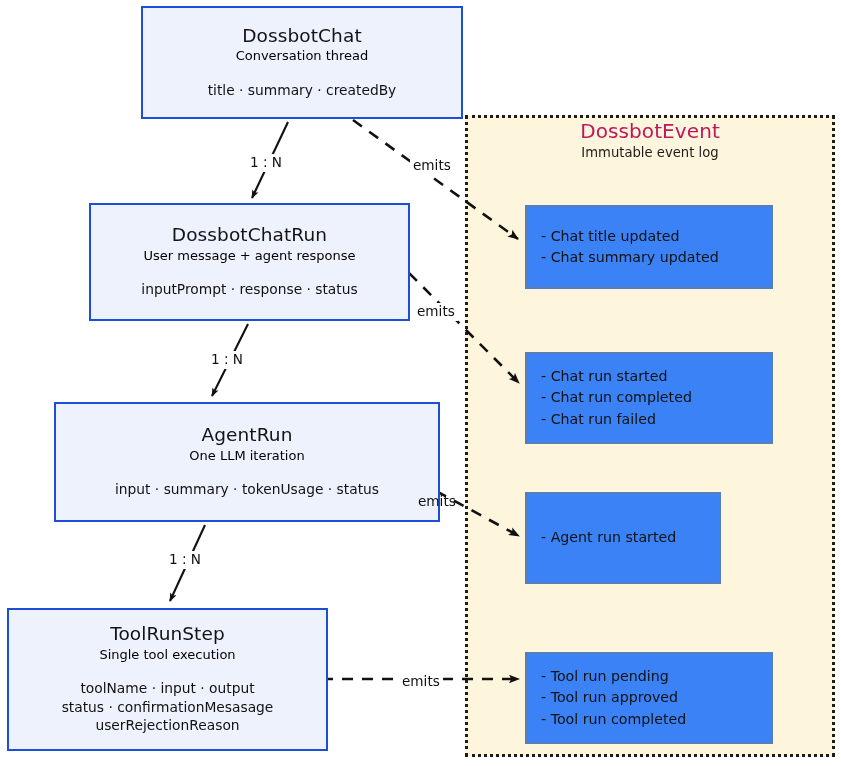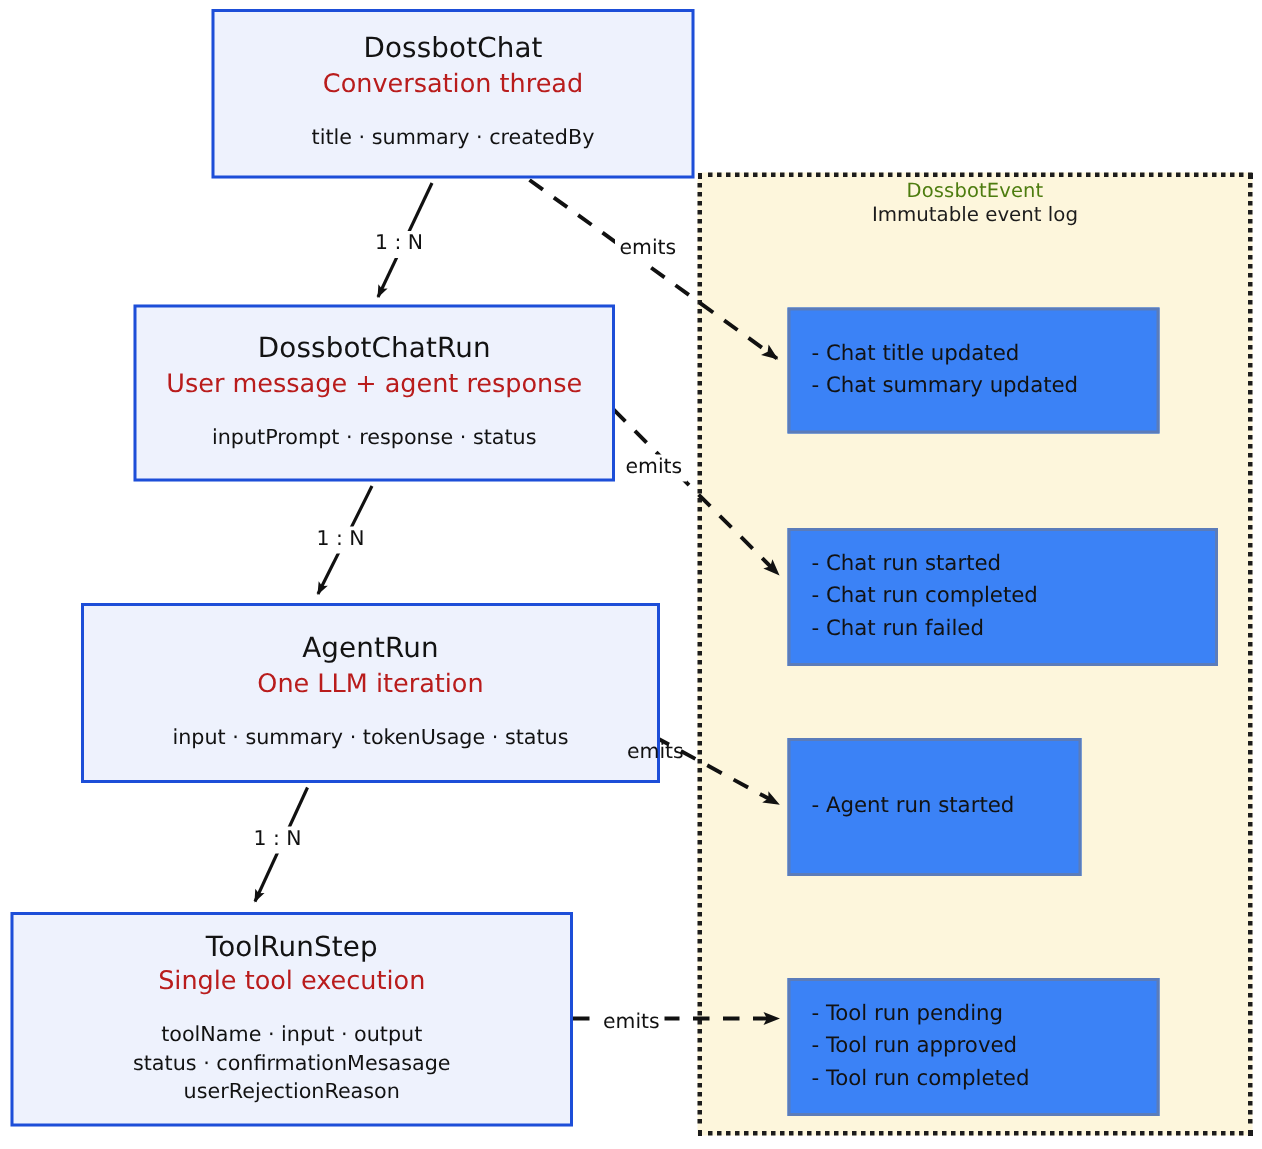--- a/index.html
+++ b/index.html
@@ -42,22 +42,22 @@
   .panel-heading {
     position: absolute;
     left: 465px;
     top: 120px;
     width: 370px;
     text-align: center;
     line-height: 1.18;
   }
   .panel-title {
     display: block;
-    font-size: 13px;
-    color: #4d7c0f;
+    font-size: 20px;
+    color: #be185d;
     letter-spacing: .1px;
   }
   .panel-subtitle {
     display: block;
     font-size: 13.2px;
     color: #1c1c1c;
     margin-top: 1px;
   }
 
   
@@ -73,58 +73,58 @@
     align-items: center;
     padding: 0 6px;
   }
   .entity-title {
     font-size: 18.5px;
     color: #131313;
     line-height: 1.12;
     letter-spacing: .1px;
   }
   .entity-subtitle {
-    font-size: 17px;
-    color: #b91c1c;
+    font-size: 13px;
+    color: #000000;
     line-height: 1.18;
     margin-top: 2px;
   }
   .entity-fields {
     font-size: 13.8px;
     color: #121212;
     line-height: 1.35;
     margin-top: 17px;
   }
   .entity-fields .fline { display: block; }
 
   #entity-chat      { left: 141px; top: 6px;   width: 322px; height: 113px; }
   #entity-chatrun   { left: 89px;  top: 203px; width: 321px; height: 118px; }
   #entity-agentrun  { left: 54px;  top: 402px; width: 386px; height: 120px; }
-  #entity-toolrun   { left: 7px;   top: 608px; width: 375px; height: 143px; }
+  #entity-toolrun   { left: 7px;   top: 608px; width: 321px; height: 143px; }
 
   
   .event-box {
     position: absolute;
     background: #3b82f6;
     border: 2px solid #5b7cba;
     box-sizing: border-box;
     display: flex;
     flex-direction: column;
     justify-content: center;
     padding-left: 14px;
   }
   .event-line {
     display: block;
     font-size: 14.2px;
     color: #121212;
     line-height: 1.48;
     white-space: nowrap;
   }
   #event-box-chat     { left: 525px; top: 205px; width: 248px; height: 84px; }
-  #event-box-chatrun  { left: 525px; top: 352px; width: 287px; height: 92px; }
+  #event-box-chatrun  { left: 525px; top: 352px; width: 248px; height: 92px; }
   #event-box-agent    { left: 525px; top: 492px; width: 196px; height: 92px; }
   #event-box-tool     { left: 525px; top: 641px; width: 248px; height: 92px; margin-top: 11px; }
 
   
   .edge-label {
     position: absolute;
     background: #ffffff;
     font-size: 13.6px;
     color: #111111;
     line-height: 1;

